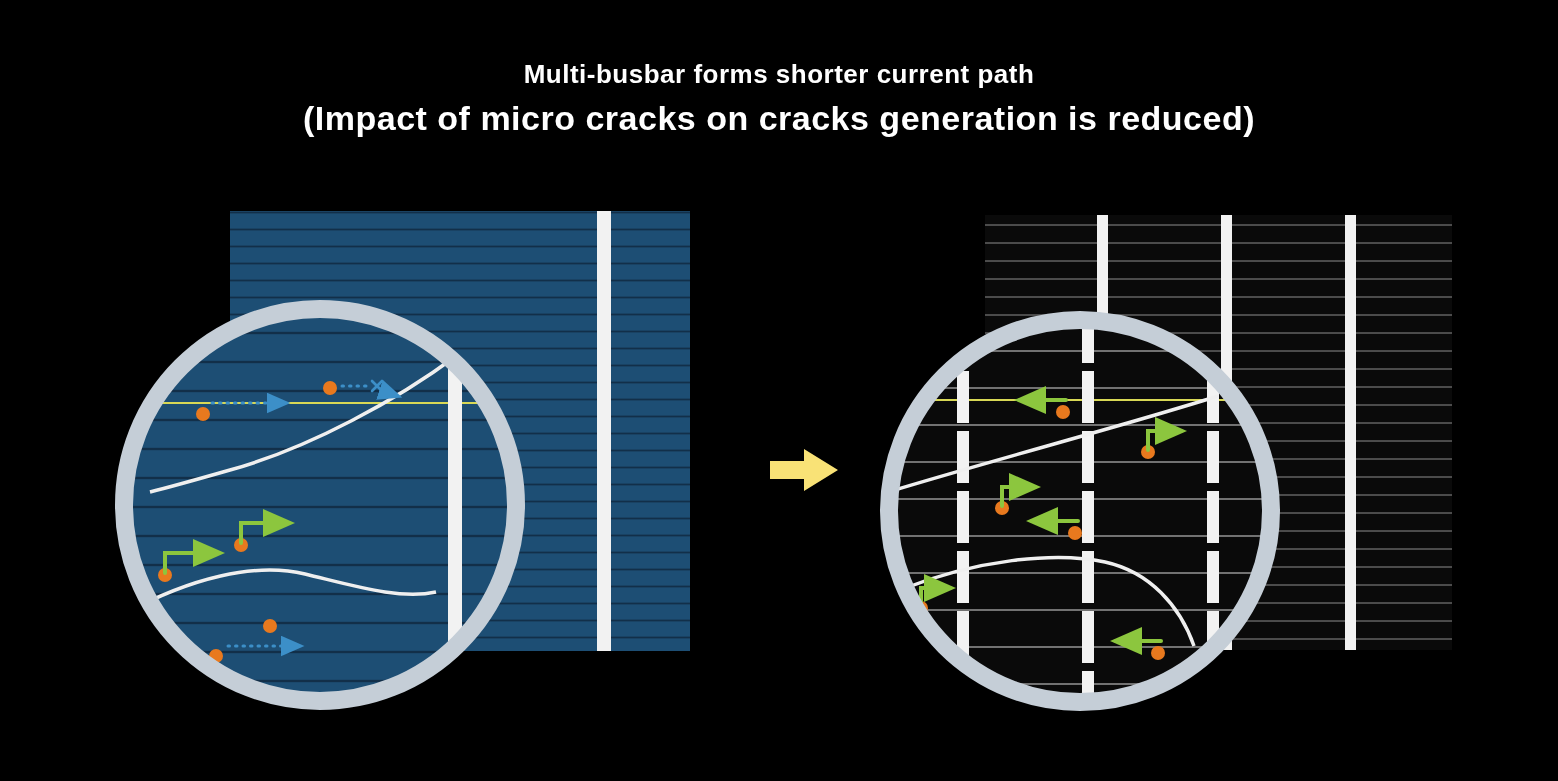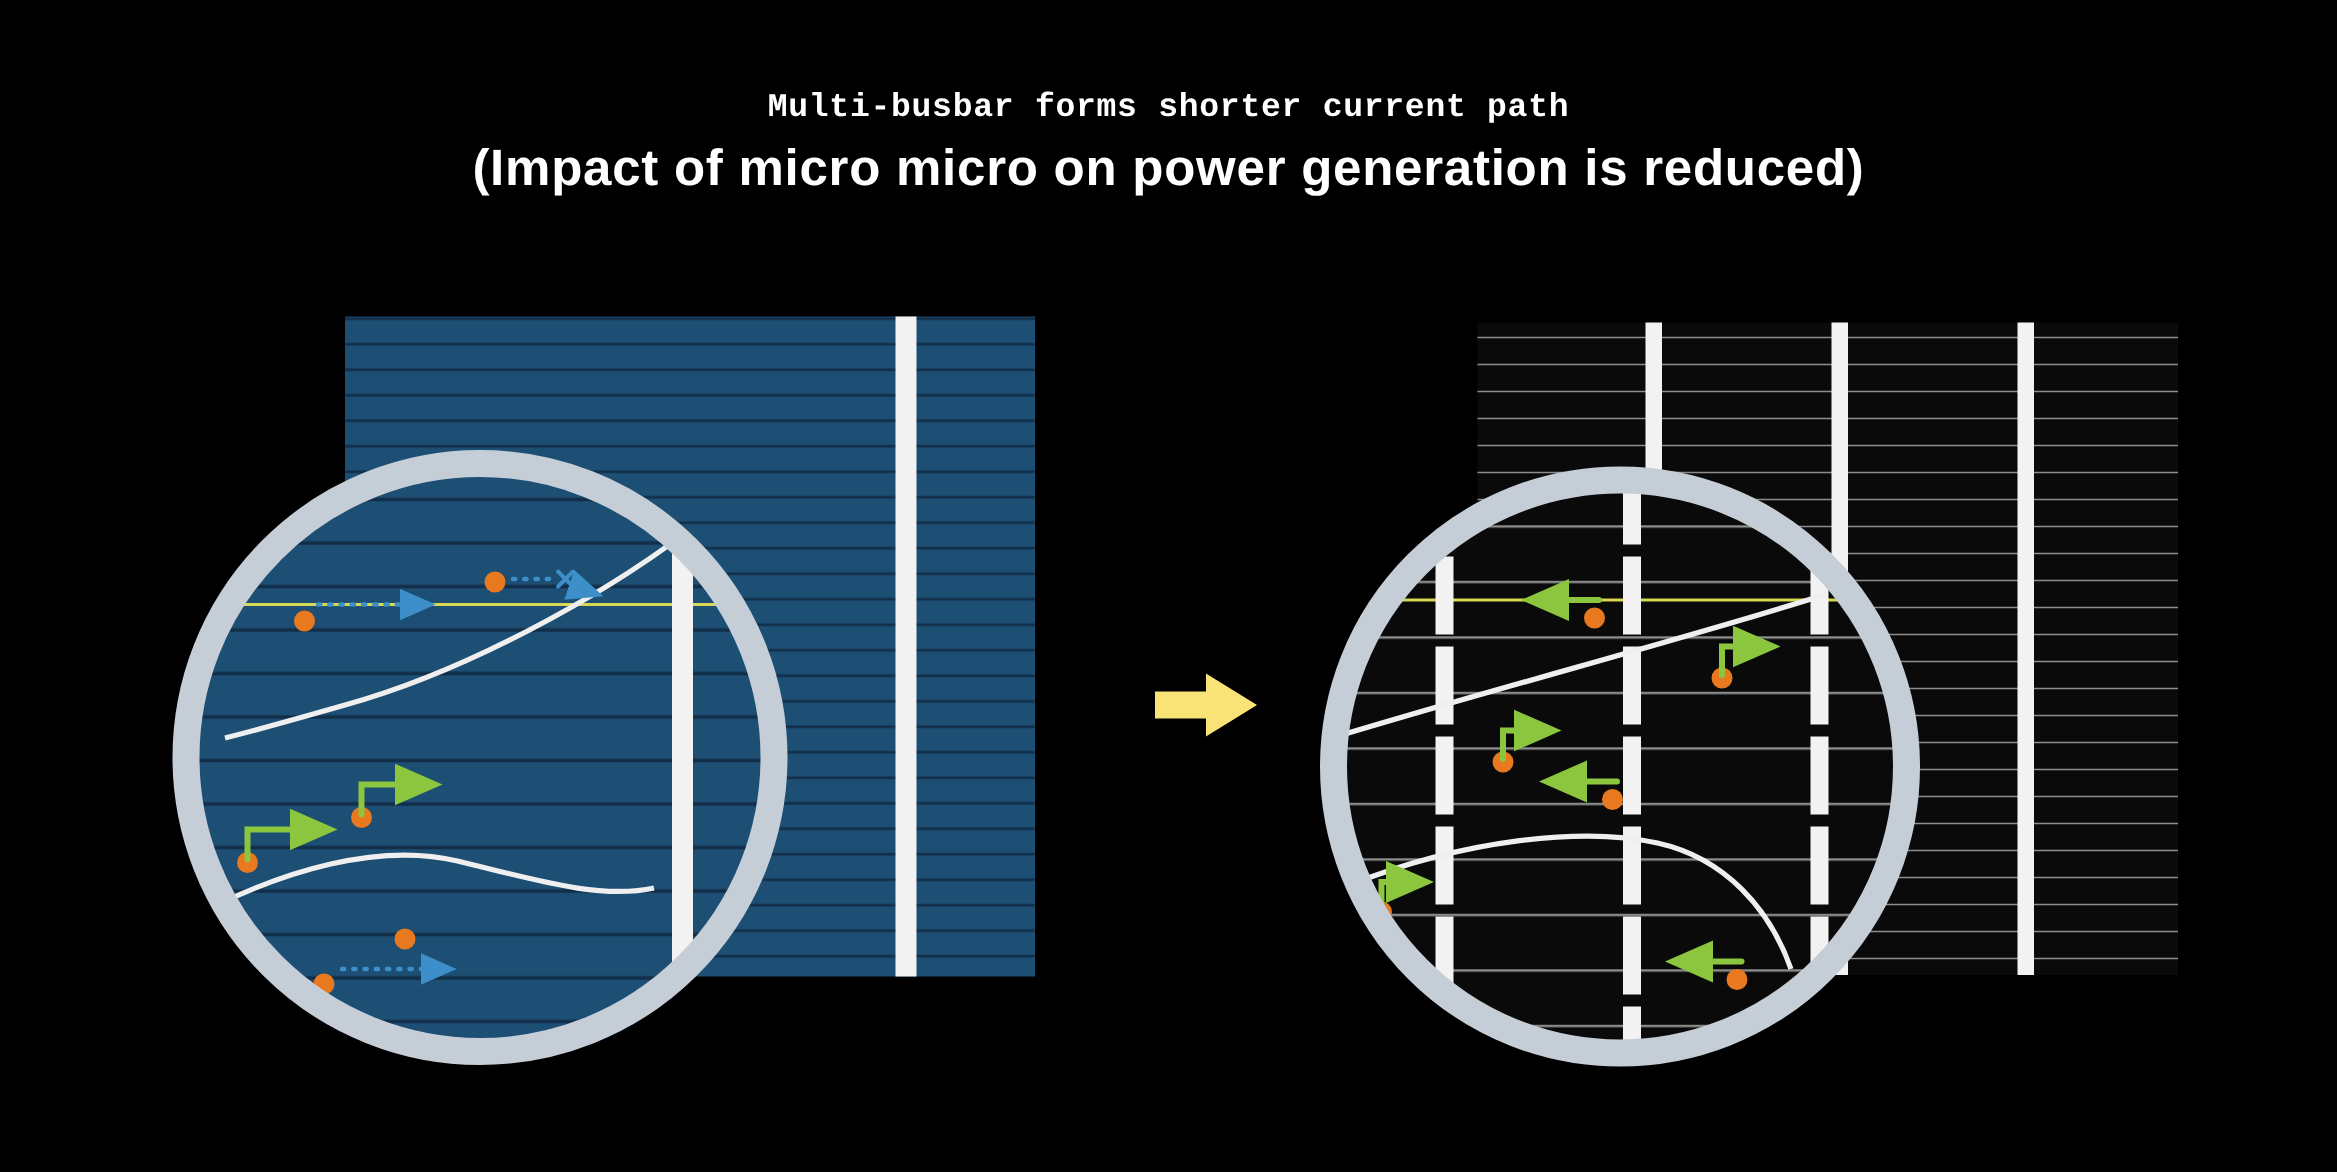--- a/index.html
+++ b/index.html
@@ -8,32 +8,32 @@
     background:var(--background,#000);
     font-family:"Liberation Sans", sans-serif;
     overflow:hidden;position:relative;
   }
   .stage{position:absolute;inset:0;}
   .title{
     position:absolute;top:56px;left:0;width:1558px;
     text-align:center;color:var(--title-text,#fff);
     font-weight:700;line-height:1.45;
   }
-  .title .t1{font-size:22px;letter-spacing:.5px;font-family:Liberation Mono, monospace;}
+  .title .t1{font-size:26px;letter-spacing:.5px;}
   .title .t2{font-size:34px;letter-spacing:.5px;}
   svg{position:absolute;top:0;left:0;}
 </style>
 </head>
 <body>
 
 <div class="stage">
 
   <header class="title">
     <div class="t1">Multi-busbar forms shorter current path</div>
-    <div class="t2">(Impact of micro micro on power generation is reduced)</div>
+    <div class="t2">(Impact of micro cracks on cracks generation is reduced)</div>
   </header>
 
   <svg width="1558" height="781" viewBox="0 0 1558 781">
     <defs>
 
       <pattern id="pBlue" width="12" height="17" patternUnits="userSpaceOnUse">
         <rect width="12" height="17" style="fill:var(--cell-blue,#1d4e74)"></rect>
         <line x1="0" y1="8.5" x2="12" y2="8.5" style="stroke:var(--cell-blue-line,#122f49);stroke-width:1.8"></line>
       </pattern>
       <pattern id="pBlueZoom" width="12" height="29" patternUnits="userSpaceOnUse">

